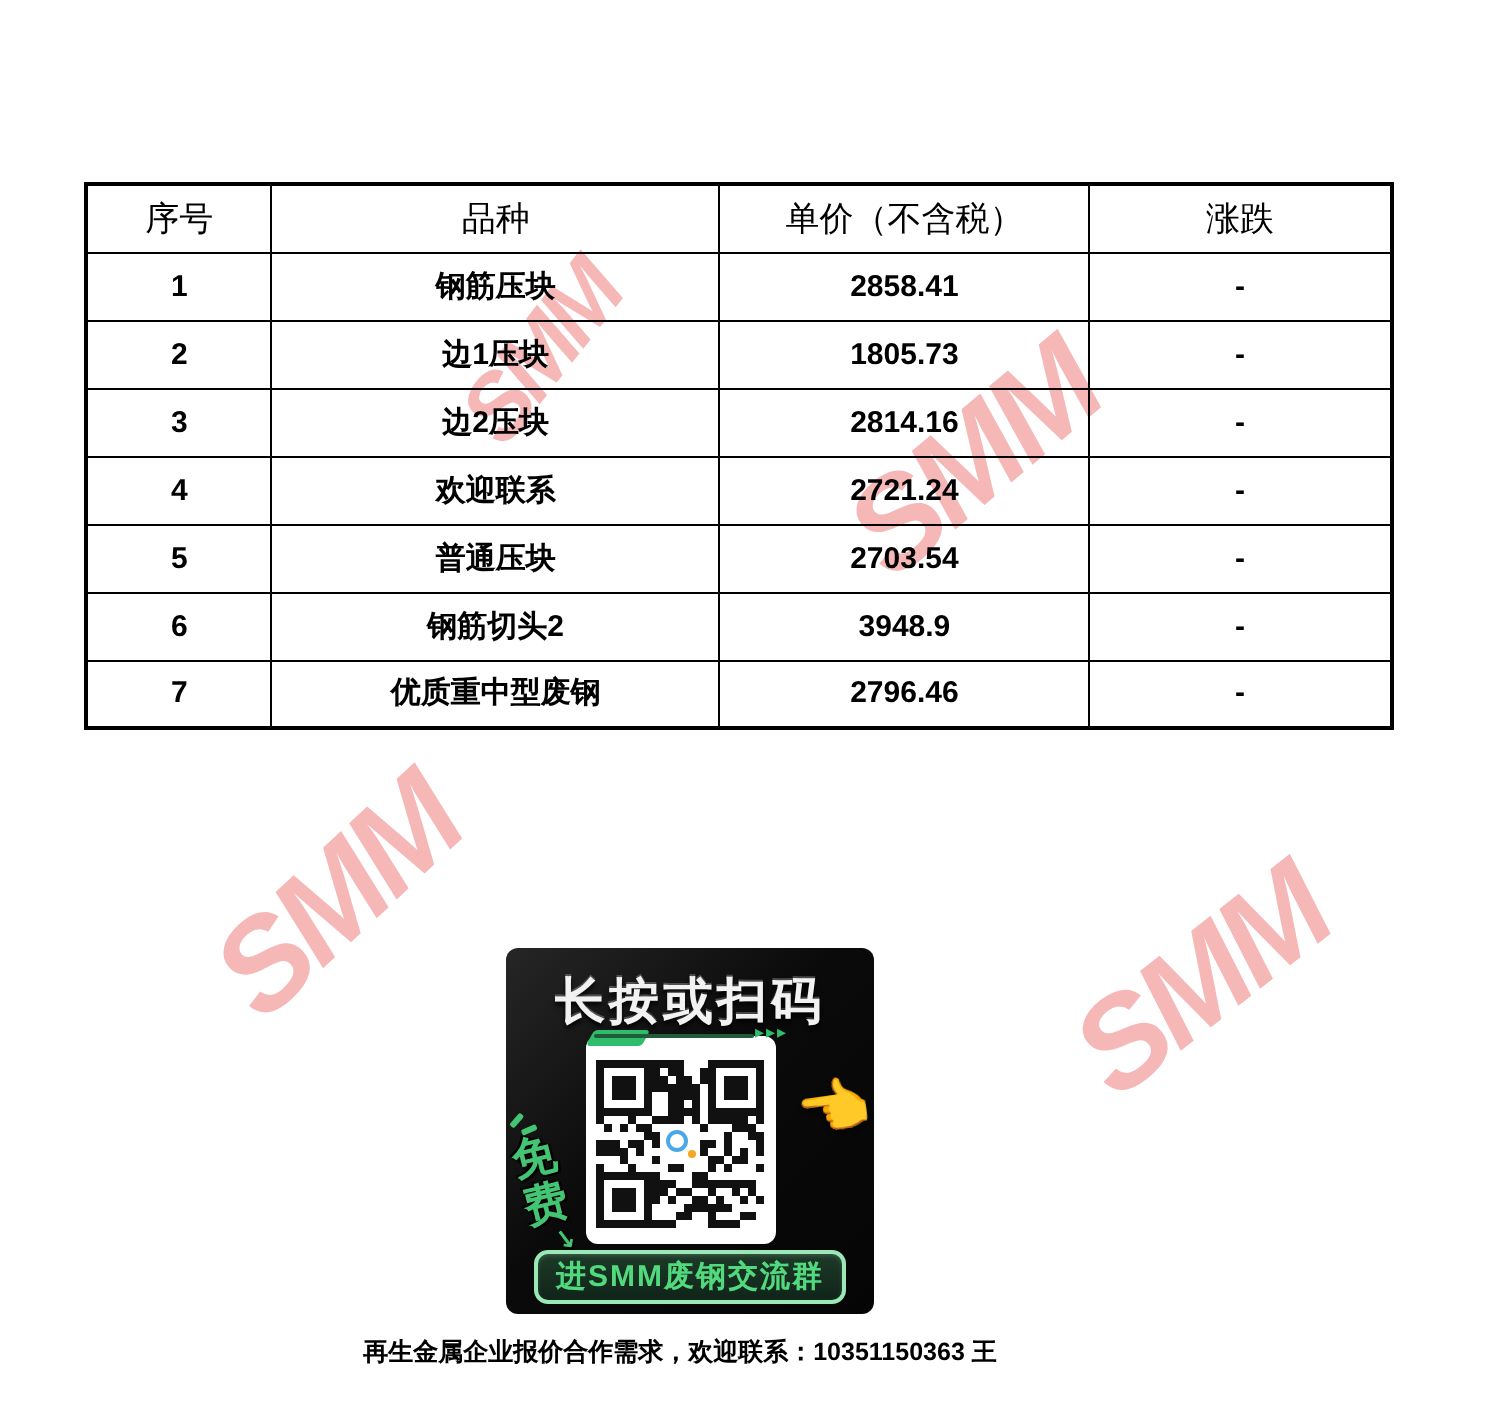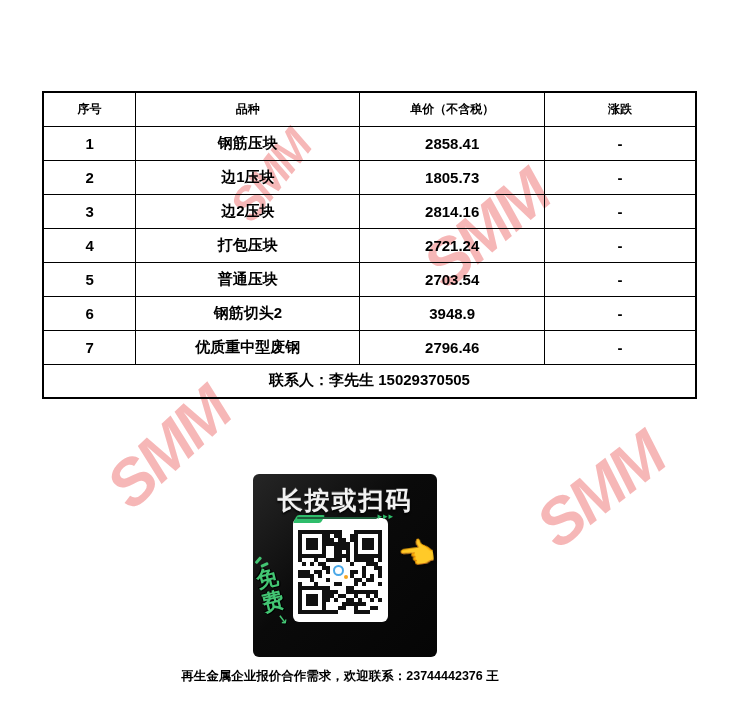--- a/index.html
+++ b/index.html
@@ -39,21 +39,21 @@
   table.price {
     position: absolute; left: 42px; top: 91px; width: 655px; z-index: 2;
     border-collapse: collapse; background: transparent;
     border: 2px solid #000;
   }
   table.price th, table.price td {
     border: 1px solid #000;
     height: 34px; text-align: center; vertical-align: middle;
     color: #000; background: transparent;
   }
-  table.price th { font-size: 12px; font-weight: bold; }
+  table.price th { font-size: 17px; font-weight: normal; }
   table.price td { font-size: 15px; font-weight: bold; }
   td.span-row { font-size: 15px; font-weight: bold; }
   
   .qr-card {
     position: absolute; left: 253px; top: 474px; width: 184px; height: 183px;
     background: linear-gradient(135deg, #262626 0%, #0a0a0a 45%, #050505 100%);
     border-radius: 6px; z-index: 3;
   }
   .qr-title {
     position: absolute; top: 10px; left: 0; width: 100%;
@@ -174,21 +174,21 @@
           <td>-</td>
         </tr>
         <tr>
           <td>3</td>
           <td>边2压块</td>
           <td>2814.16</td>
           <td>-</td>
         </tr>
         <tr>
           <td>4</td>
-          <td>打包压块</td>
+          <td>欢迎联系</td>
           <td>2721.24</td>
           <td>-</td>
         </tr>
         <tr>
           <td>5</td>
           <td>普通压块</td>
           <td>2703.54</td>
           <td>-</td>
         </tr>
         <tr>
@@ -198,23 +198,20 @@
           <td>-</td>
         </tr>
         <tr>
           <td>7</td>
           <td>优质重中型废钢</td>
           <td>2796.46</td>
           <td>-</td>
         </tr>
       </tbody>
     <tbody>
-      <tr>
-        <td class="span-row" colspan="4">联系人：李先生 15029370505</td>
-      </tr>
     </tbody>
   </table>
 
   <div class="qr-card">
     <div class="qr-title">长按或扫码</div>
 
     <div class="qr-panel">
       <div class="qr-tab"></div>
       <div class="qr-topline"></div>
       <div class="qr-dots">▸▸▸</div>
@@ -363,17 +360,18 @@
         </div>
     </div>
 
     <div class="free-marks">
         <i></i>
         <i></i>
       </div>
     <div class="free-label">免费</div>
     <div class="free-arrow">↘</div>
     <div class="hand-icon">👈</div>
+    <div class="join-pill">进SMM废钢交流群</div>
   </div>
 
-  <div class="footer-note">再生金属企业报价合作需求，欢迎联系：23744442376 王</div>
+  <div class="footer-note">再生金属企业报价合作需求，欢迎联系：10351150363 王</div>
 
 </div>
 
 </body></html>

